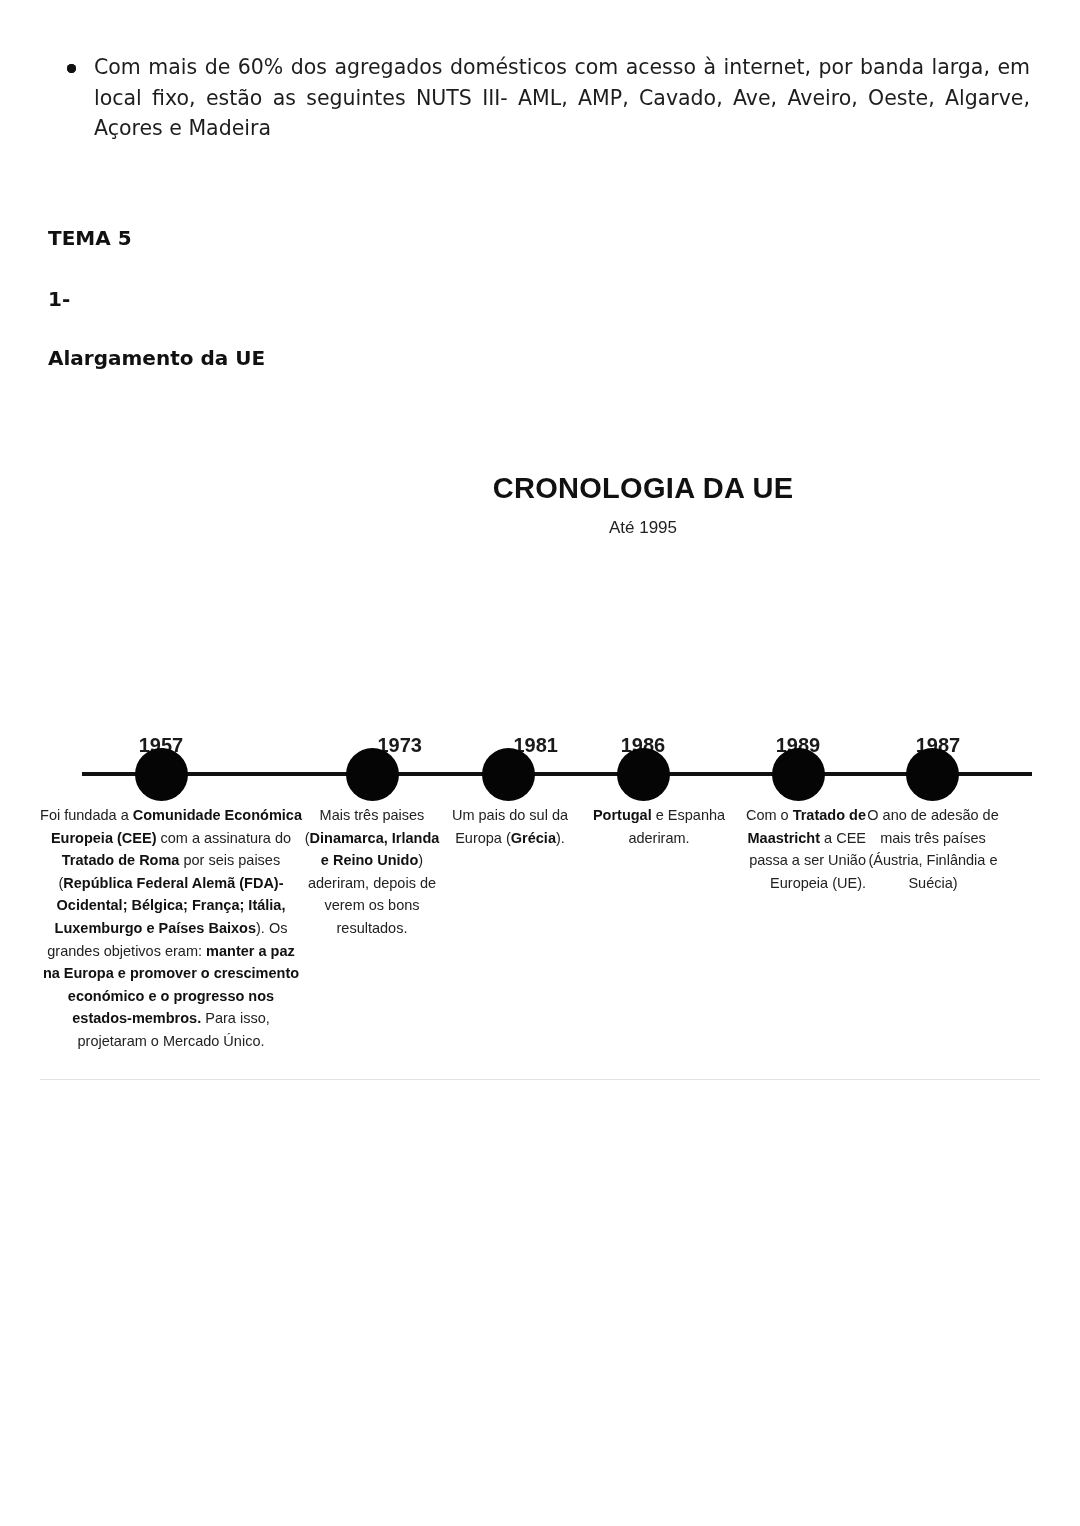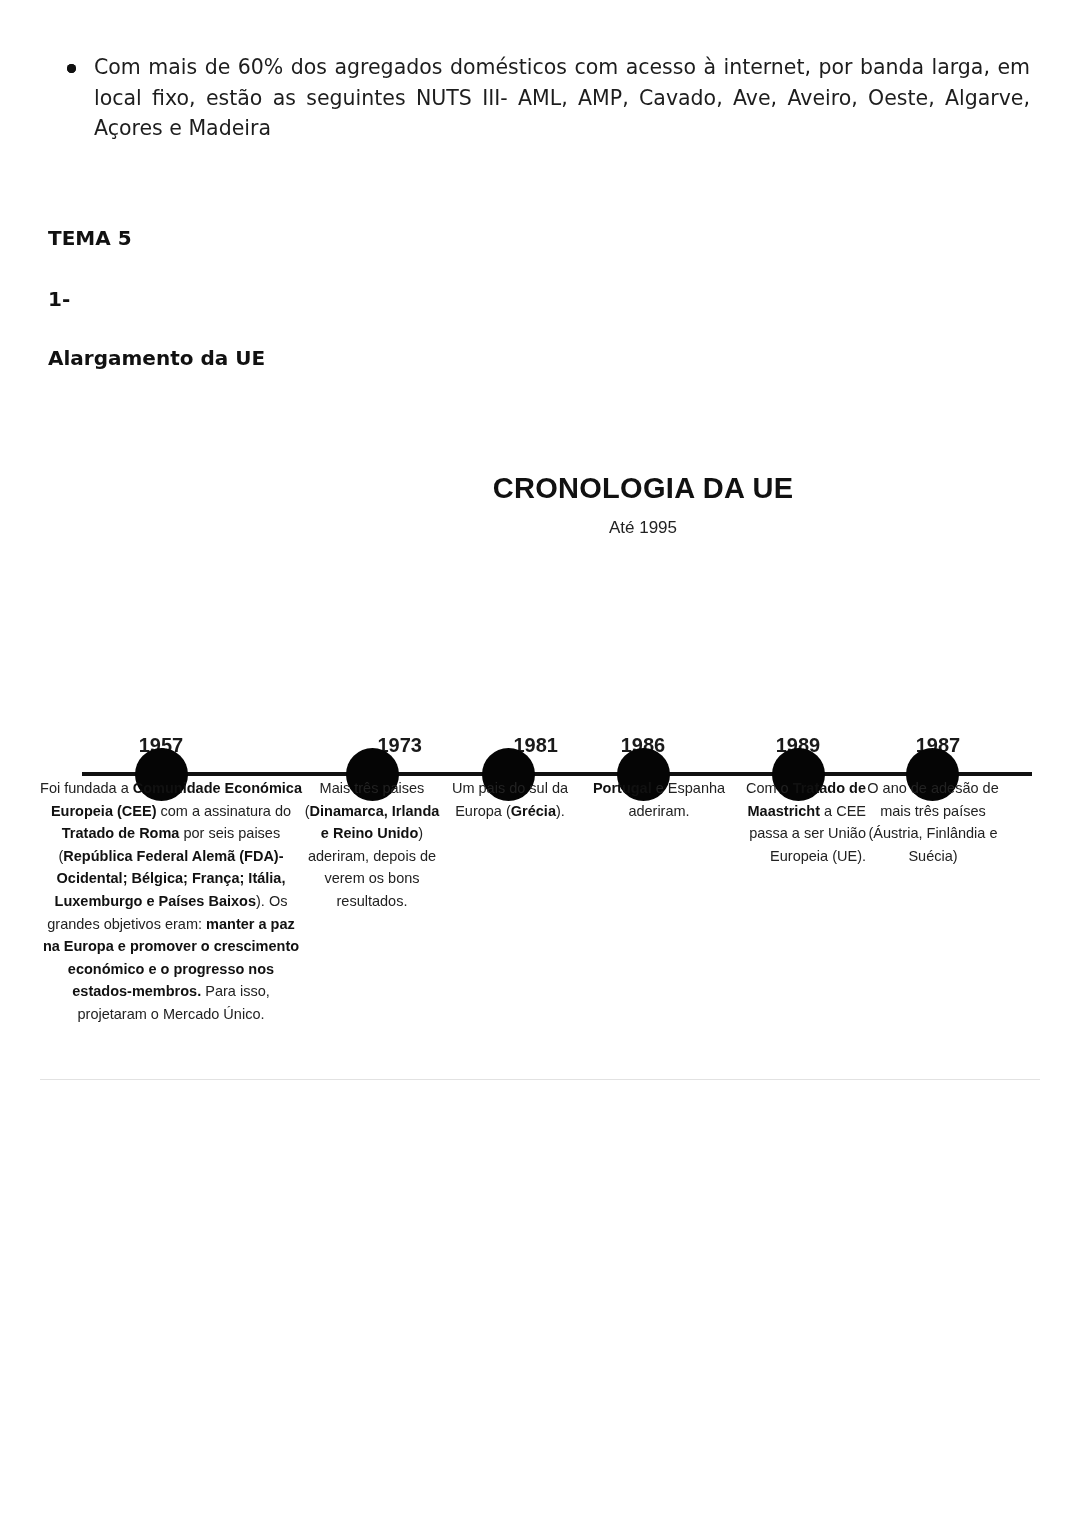--- a/index.html
+++ b/index.html
@@ -8,21 +8,21 @@
   .bullets { position: absolute; left: 60px; top: 52px; width: 970px; margin: 0; padding: 0; list-style: none;
     font-family: "DejaVu Sans", sans-serif; font-size: 20.5px; line-height: 30.5px; color: #1d1d1d; }
   .bullets li { position: relative; padding-left: 34px; text-align: justify; margin-bottom: 0; }
   .bullets li .dot { position: absolute; left: 7px; top: 12px; width: 9px; height: 9px; border-radius: 50%; background: #111; }
   .heading { position: absolute; left: 48px; font-family: "DejaVu Sans", sans-serif; font-weight: bold; font-size: 20px; color: #111; margin: 0; }
   .chart-title { position: absolute; left: 0; width: 1286px; text-align: center; top: 472px; font-family: "Liberation Sans", sans-serif; font-weight: bold; font-size: 29px; color: #111; letter-spacing: 0.3px; }
   .chart-sub { position: absolute; left: 0; width: 1286px; text-align: center; top: 518px; font-family: "Liberation Sans", sans-serif; font-size: 17px; color: #222; }
   .axis { position: absolute; left: 82px; top: 772px; width: 950px; height: 4px; background: #111; }
   .year { position: absolute; top: 718px; width: 100px; margin-left: -50px; text-align: center; font-family: "Liberation Sans", sans-serif; font-weight: bold; font-size: 20px; color: #1a1a1a; margin-top: 16px; }
   .node { position: absolute; top: 748px; width: 53px; height: 53px; margin-left: -26.5px; border-radius: 50%; background: #050505; }
-  .desc { position: absolute; top: 777px; text-align: center; font-family: "Liberation Sans", sans-serif; font-size: 14.5px; line-height: 22.6px; color: #222; }
+  .desc { position: absolute; top: 804px; text-align: center; font-family: "Liberation Sans", sans-serif; font-size: 14.5px; line-height: 22.6px; color: #222; }
   .desc b { color: #111; }
   .rule { position: absolute; left: 40px; top: 1079px; width: 1000px; height: 1px; background: #e2e2e2; }
 </style>
 </head>
 <body>
 
 <div class="doc">
 
   <ul class="bullets">
     <li>

